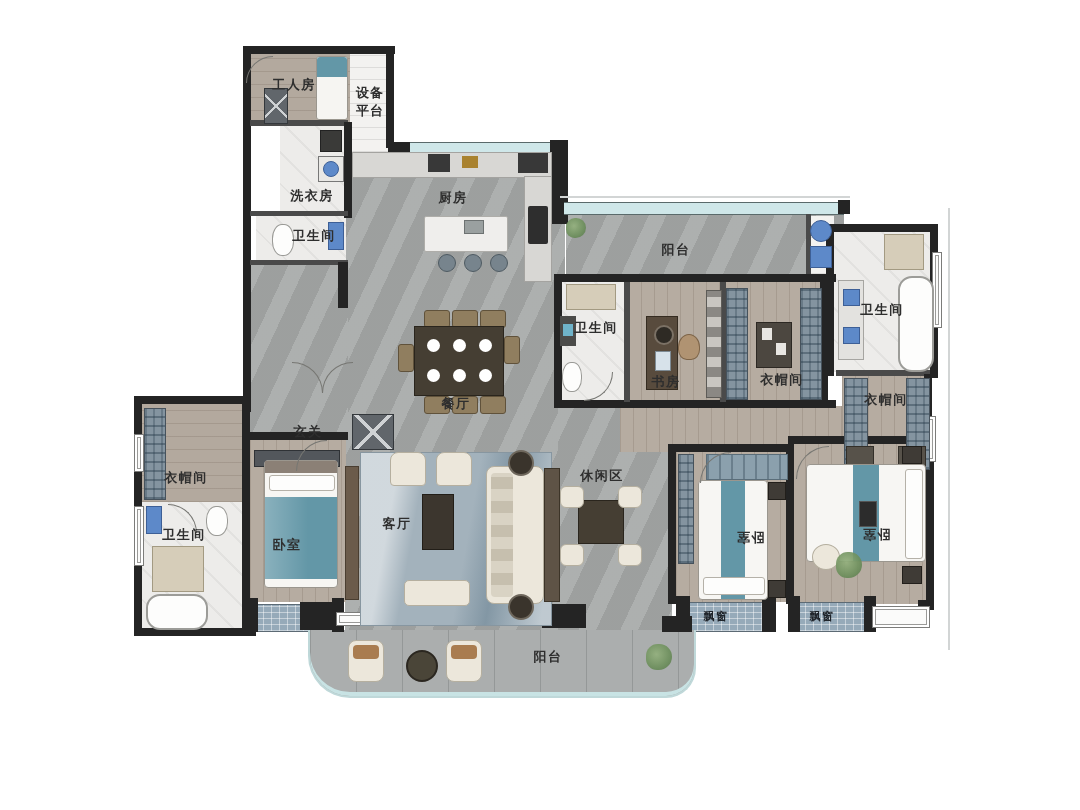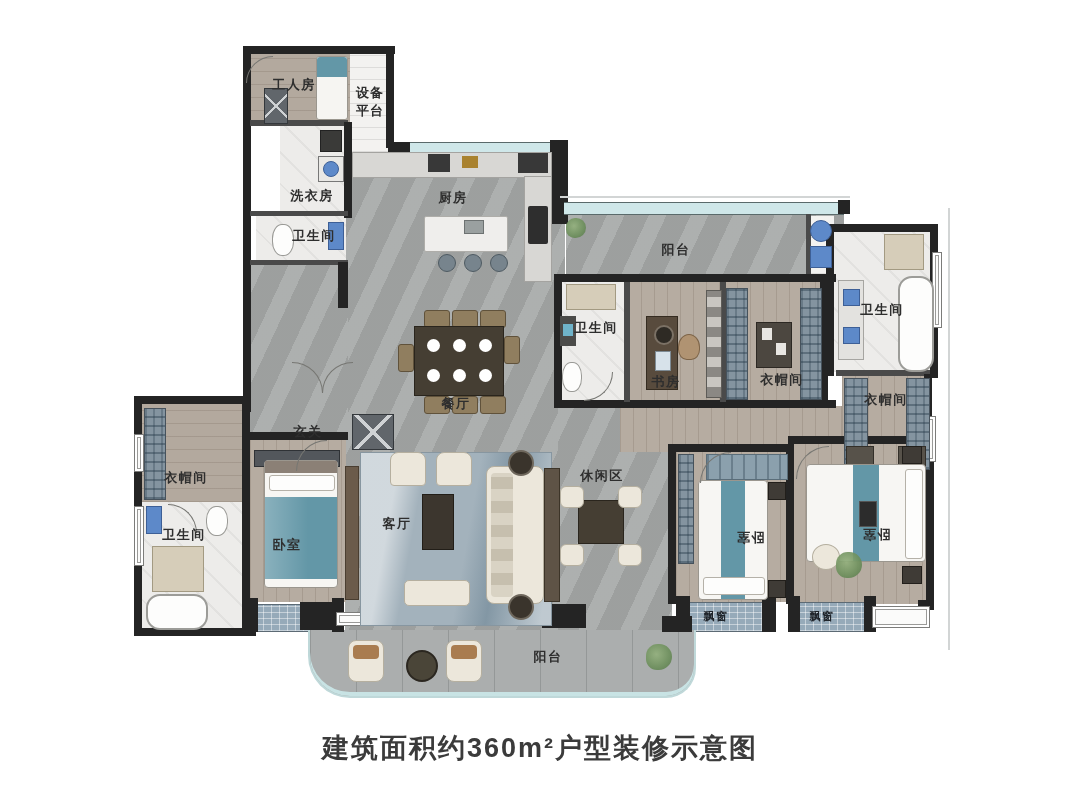--- a/index.html
+++ b/index.html
@@ -286,14 +286,13 @@
   <span class="lbl" style="left:184px;top:535px">卫生间</span>
   <span class="lbl" style="left:287px;top:545px">卧室</span>
   <span class="lbl" style="left:397px;top:524px">客厅</span>
   <span class="lbl" style="left:602px;top:476px">休闲区</span>
   <span class="lbl flip" style="left:750px;top:537px">卧室</span>
   <span class="lbl flip" style="left:876px;top:534px">卧室</span>
   <span class="lbl" style="left:716px;top:616px;font-size:11px;color:#1f242a">飘窗</span>
   <span class="lbl" style="left:822px;top:616px;font-size:11px;color:#1f242a">飘窗</span>
   <span class="lbl" style="left:548px;top:657px">阳台</span>
 
-  <div class="caption">建筑面积约360m²户型装修示意图</div>
 </div>
 
 </body></html>

